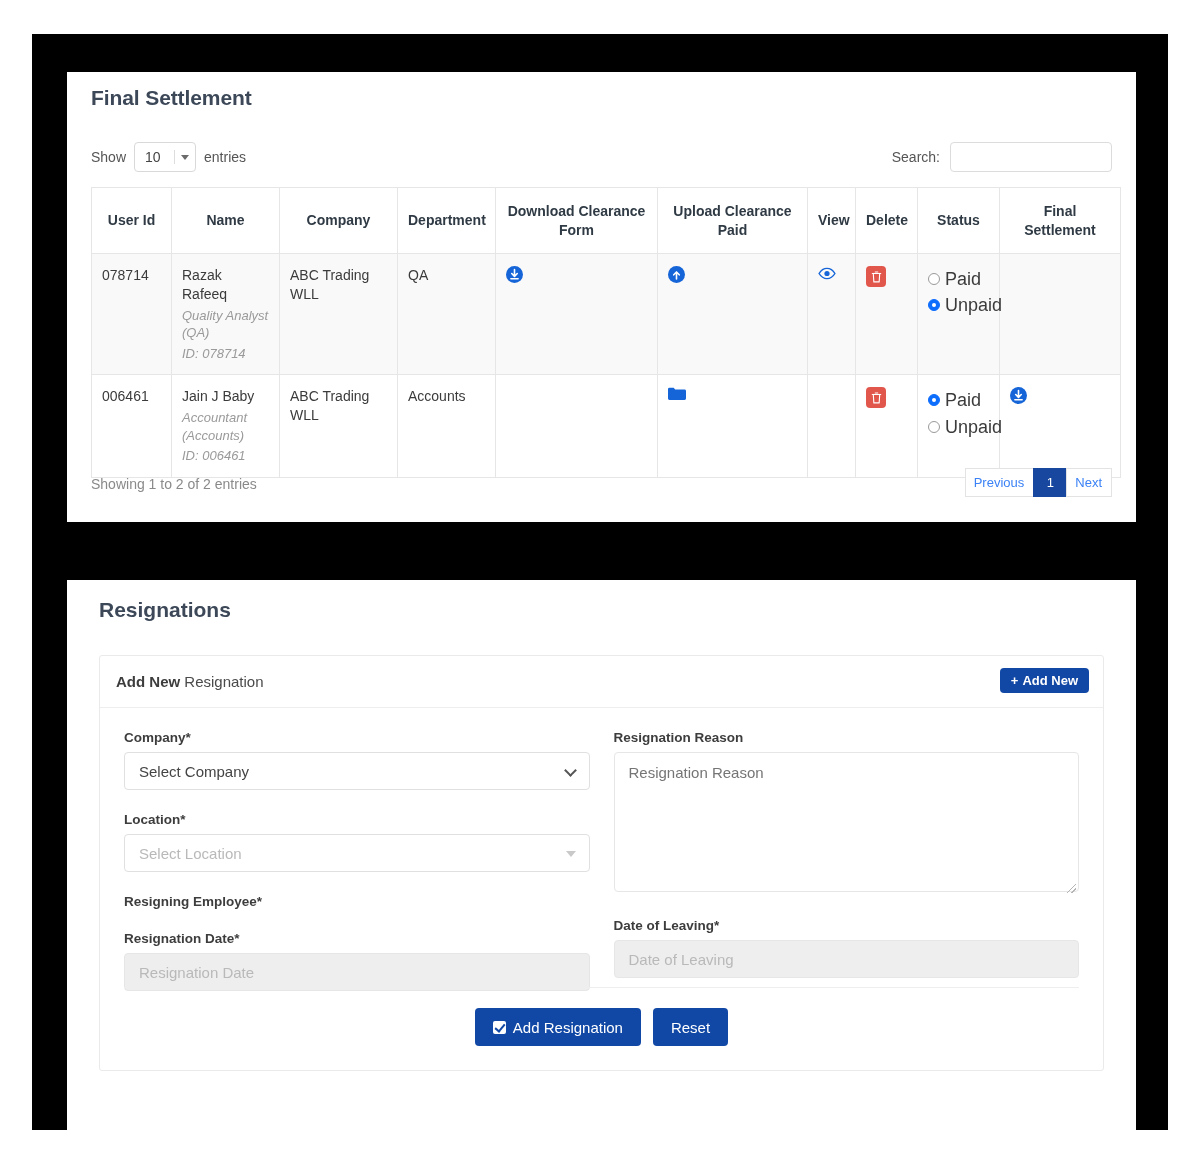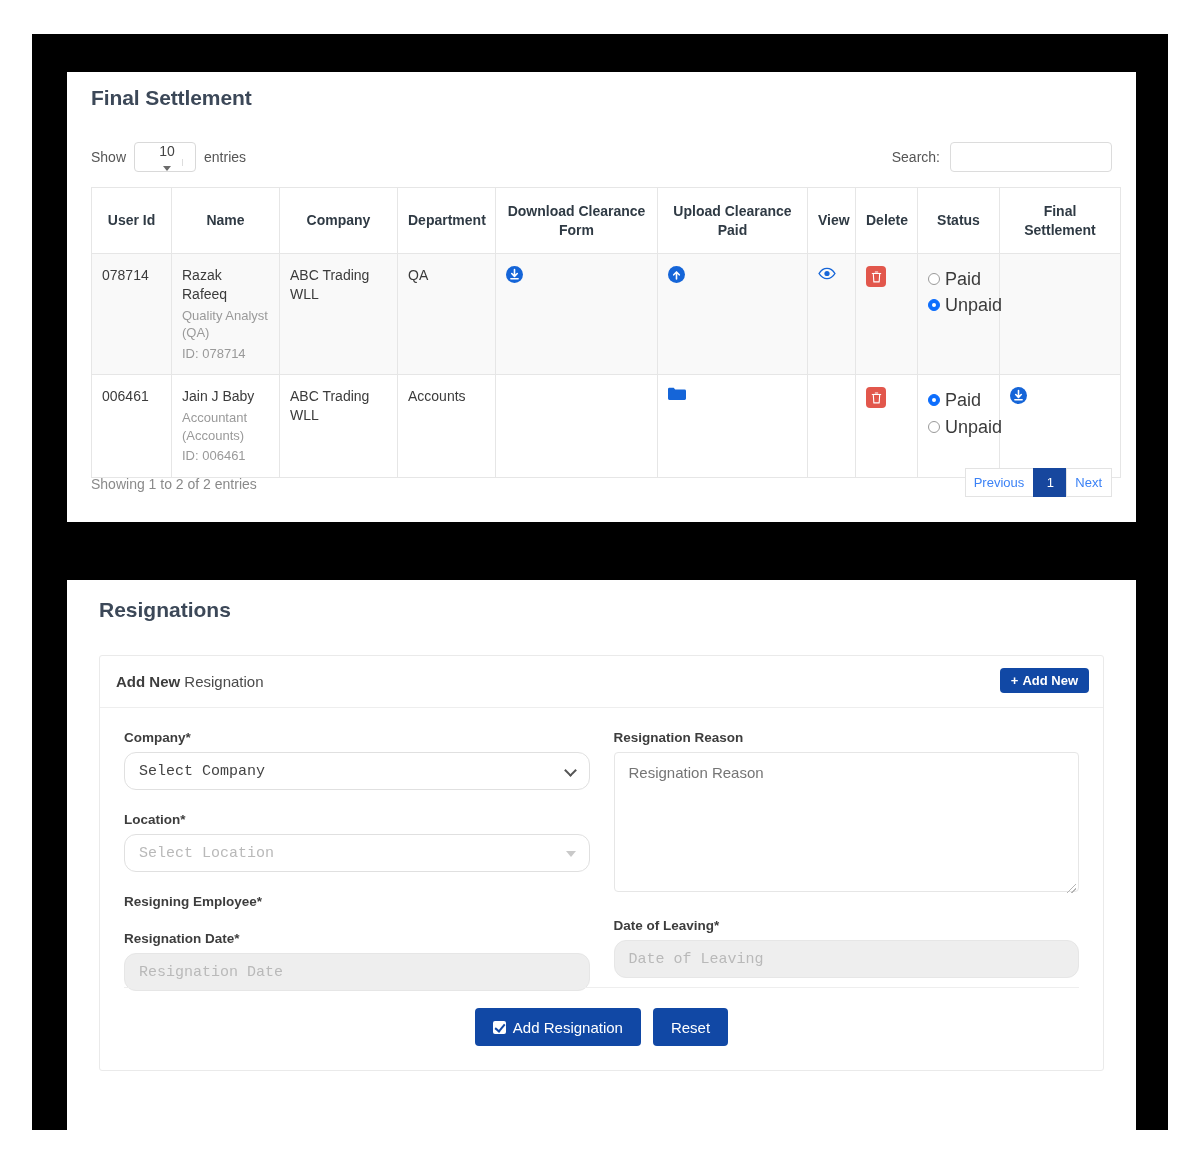--- a/index.html
+++ b/index.html
@@ -25,21 +25,21 @@
     position:absolute; left:24px; top:14px;
     font-size:21px; font-weight:bold; color:#3c4858; letter-spacing:-0.1px;
   }
   .fs-controls { position:absolute; left:24px; top:70px; right:24px; height:32px; }
   .dt-length { position:absolute; left:0; top:0; display:flex; align-items:center; font-size:14px; color:#555; }
   .dt-length .lbl { color:#555; }
   .select-len {
     display:inline-flex; align-items:center; justify-content:space-between;
     margin:0 8px; width:62px; height:30px;
     border:1px solid #d9d9d9; border-radius:4px; background:#fff;
-    font-size:14px; color:#444; padding:0 6px 0 10px; cursor:pointer;flex-direction:column;
+    font-size:14px; color:#444; padding:0 6px 0 10px; cursor:pointer;
   }
   .select-len .divider { width:1px; height:14px; background:#ddd; margin-left:auto; margin-right:6px;}
   .caret-sm {
     width:0; height:0; border-left:4px solid transparent; border-right:4px solid transparent;
     border-top:5px solid #6b6b6b;
   }
   .dt-filter { position:absolute; right:0; top:0; display:flex; align-items:center; font-size:14px; color:#555; }
   .search-box {
     margin-left:10px; width:162px; height:30px;
     border:1px solid #dcdcdc; border-radius:4px; background:#fff; outline:none;
@@ -62,21 +62,21 @@
   .col-uid  { width:80px; }
   .col-name { width:108px; }
   .col-comp { width:118px; }
   .col-dept { width:98px; }
   .col-dcf  { width:162px; }
   .col-ucf  { width:150px; }
   .col-view { width:48px; }
   .col-del  { width:62px; }
   .col-stat { width:82px; }
   .col-fs   { width:121px; }
-  .emp-sub { color:#9a9a9a; font-size:13px; display:block; margin-top:3px; }
+  .emp-sub { color:#9a9a9a; font-style:italic; font-size:13px; display:block; margin-top:3px; }
 
   
   .ico { display:inline-block; line-height:0; cursor:pointer; }
   .trash-btn {
     display:inline-flex; align-items:center; justify-content:center;
     width:20px; height:21px; border-radius:4px; background:#e2574c; cursor:pointer;
   }
 
   
   .radio-row { display:flex; align-items:center; gap:5px; font-size:18px; color:#3b3b3b; line-height:1.45; }
@@ -122,22 +122,22 @@
     position:absolute; right:14px; top:12px;
     background:#1148a5; color:#fff; border:none; border-radius:4px;
     font-family:"Liberation Sans", sans-serif; font-size:13px; font-weight:bold;
     height:25px; padding:0 11px; cursor:pointer; display:inline-flex; align-items:center; gap:4px;
   }
   .form-body { padding:22px 24px 0 24px; display:flex; gap:24px; }
   .form-col { flex:1 1 0; min-width:0; }
   .fld { margin-bottom:22px; }
   .fld-label { font-size:13.5px; font-weight:bold; color:#3d3d3d; margin-bottom:7px; }
   .ctl {
-    width:100%; height:38px; border:1px solid #e0e0e0; border-radius:12px; background:#fff;
-    font-family:Liberation Mono, monospace; font-size:15px; color:#444;
+    width:100%; height:38px; border:1px solid #e0e0e0; border-radius:4px; background:#fff;
+    font-family:Liberation Sans, sans-serif; font-size:15px; color:#444;
     padding:0 14px; display:flex; align-items:center; position:relative; cursor:pointer;
   }
   .ctl.placeholder { color:#b9b9b9; }
   .ctl.disabled { background:#eeeeee; border-color:#e6e6e6; color:#b9b9b9; cursor:default; }
   .ctl .caret-chev {
     position:absolute; right:14px; top:13px; width:9px; height:9px;
     border-right:2px solid #555; border-bottom:2px solid #555; transform:rotate(45deg);
   }
   .ctl .caret-tri {
     position:absolute; right:13px; top:16px;

